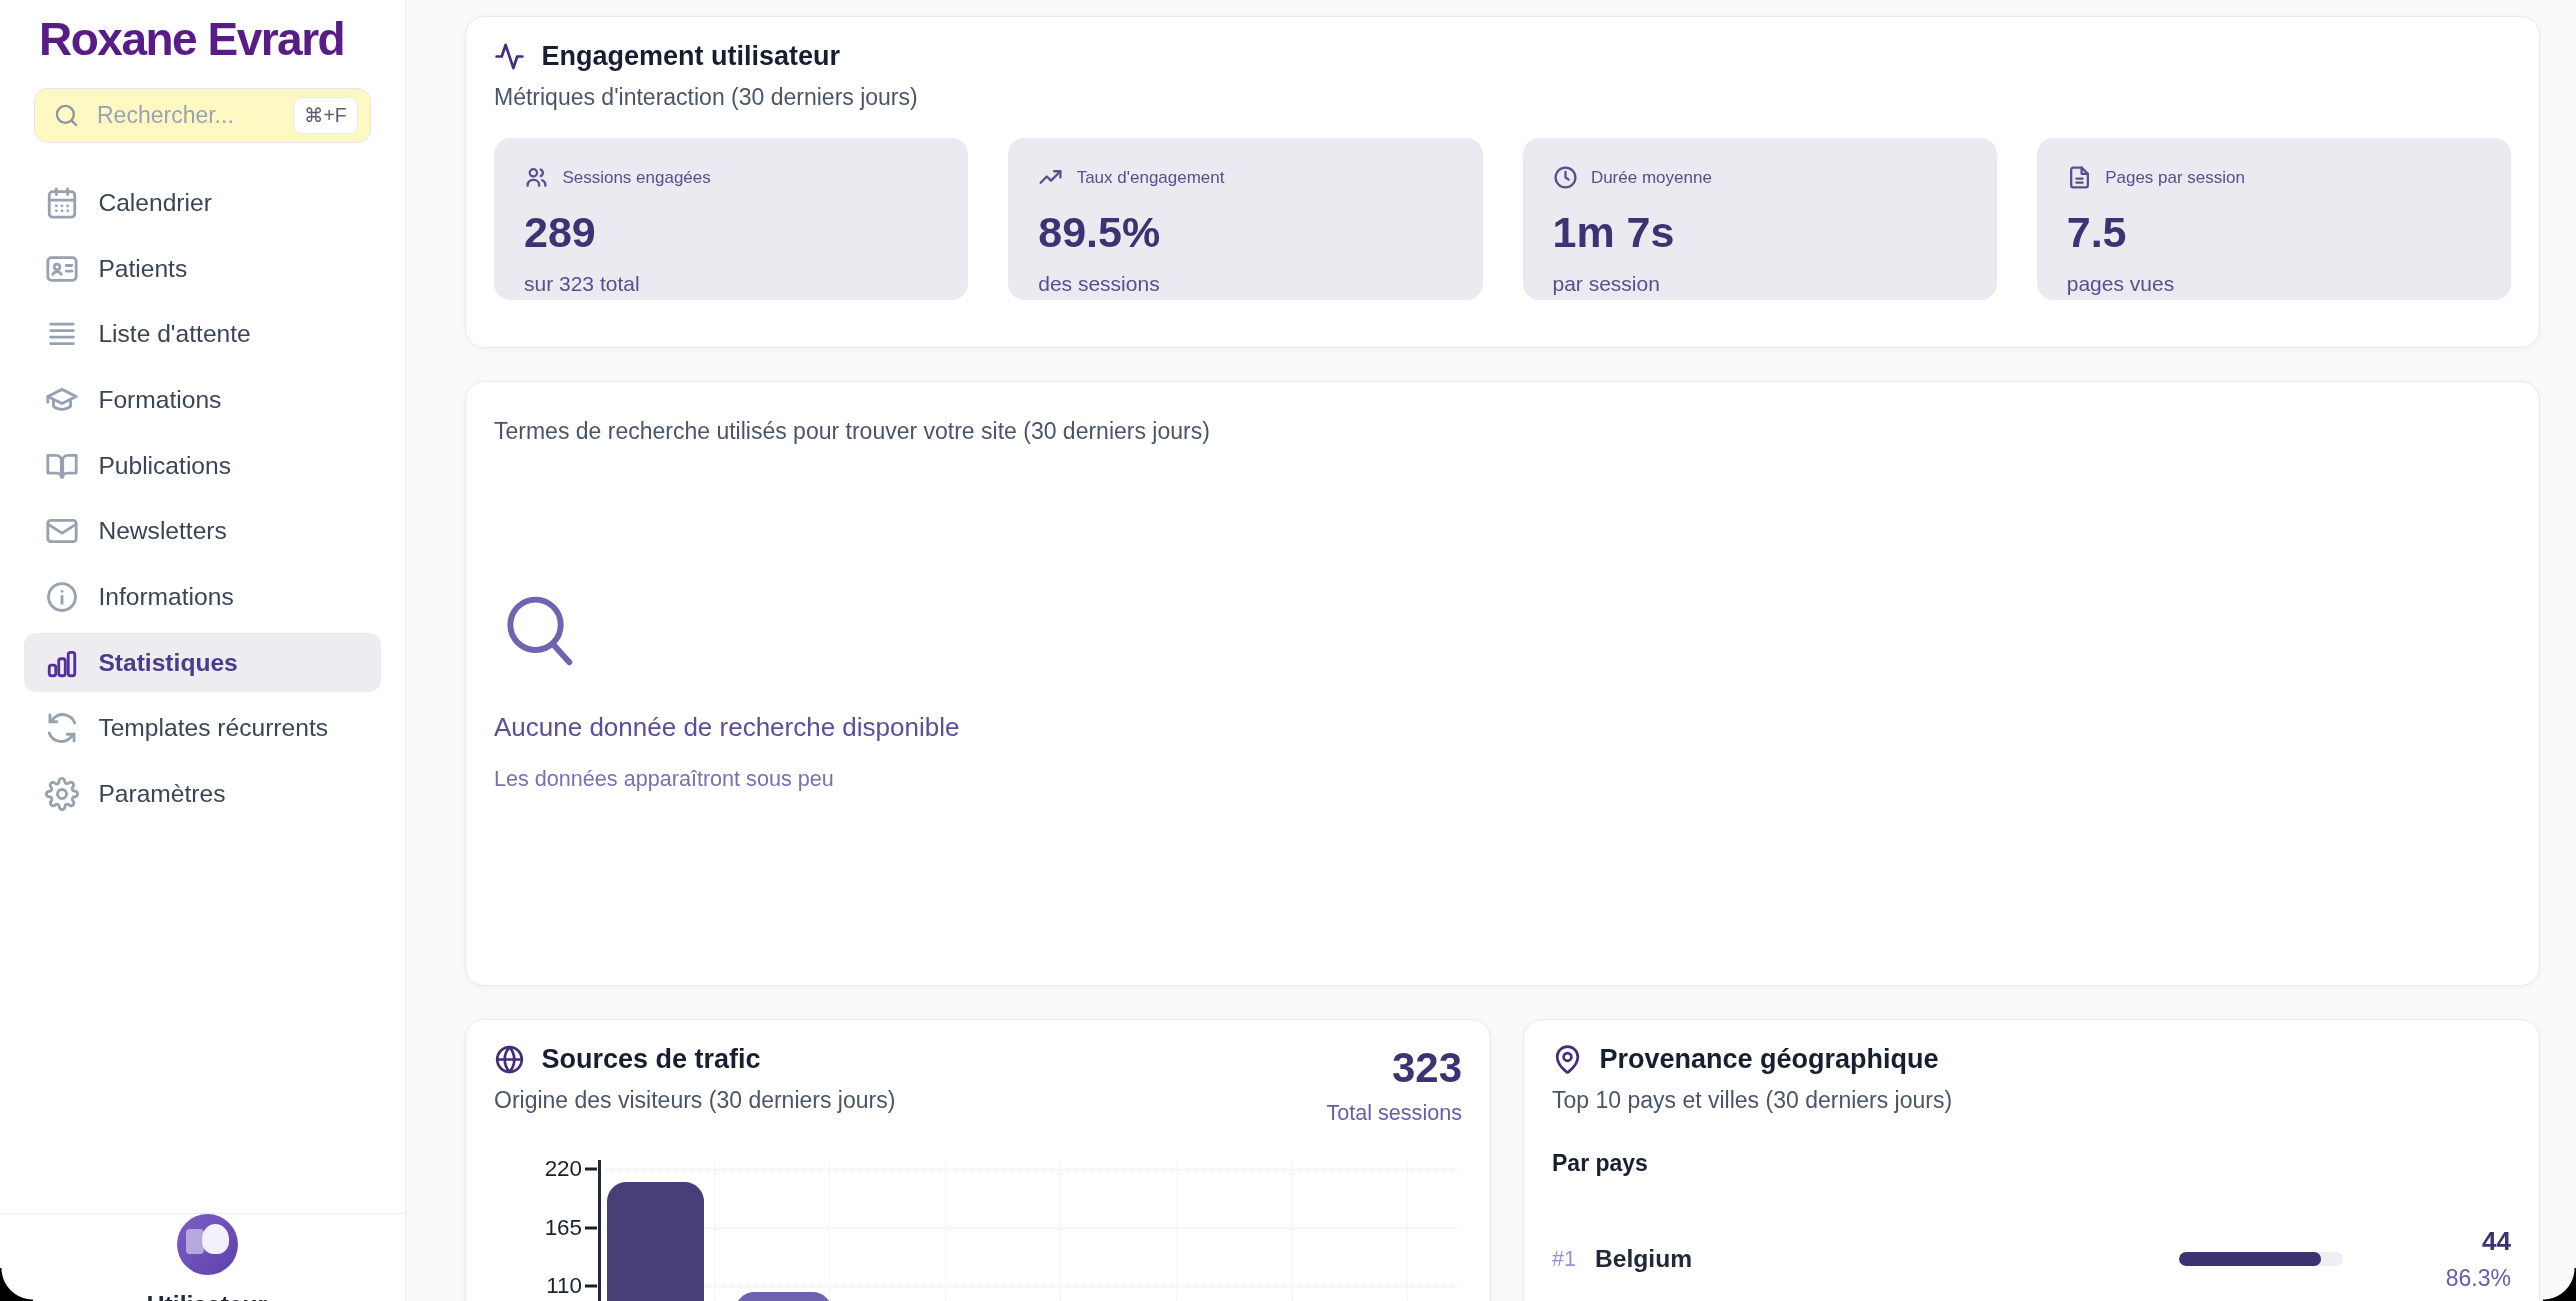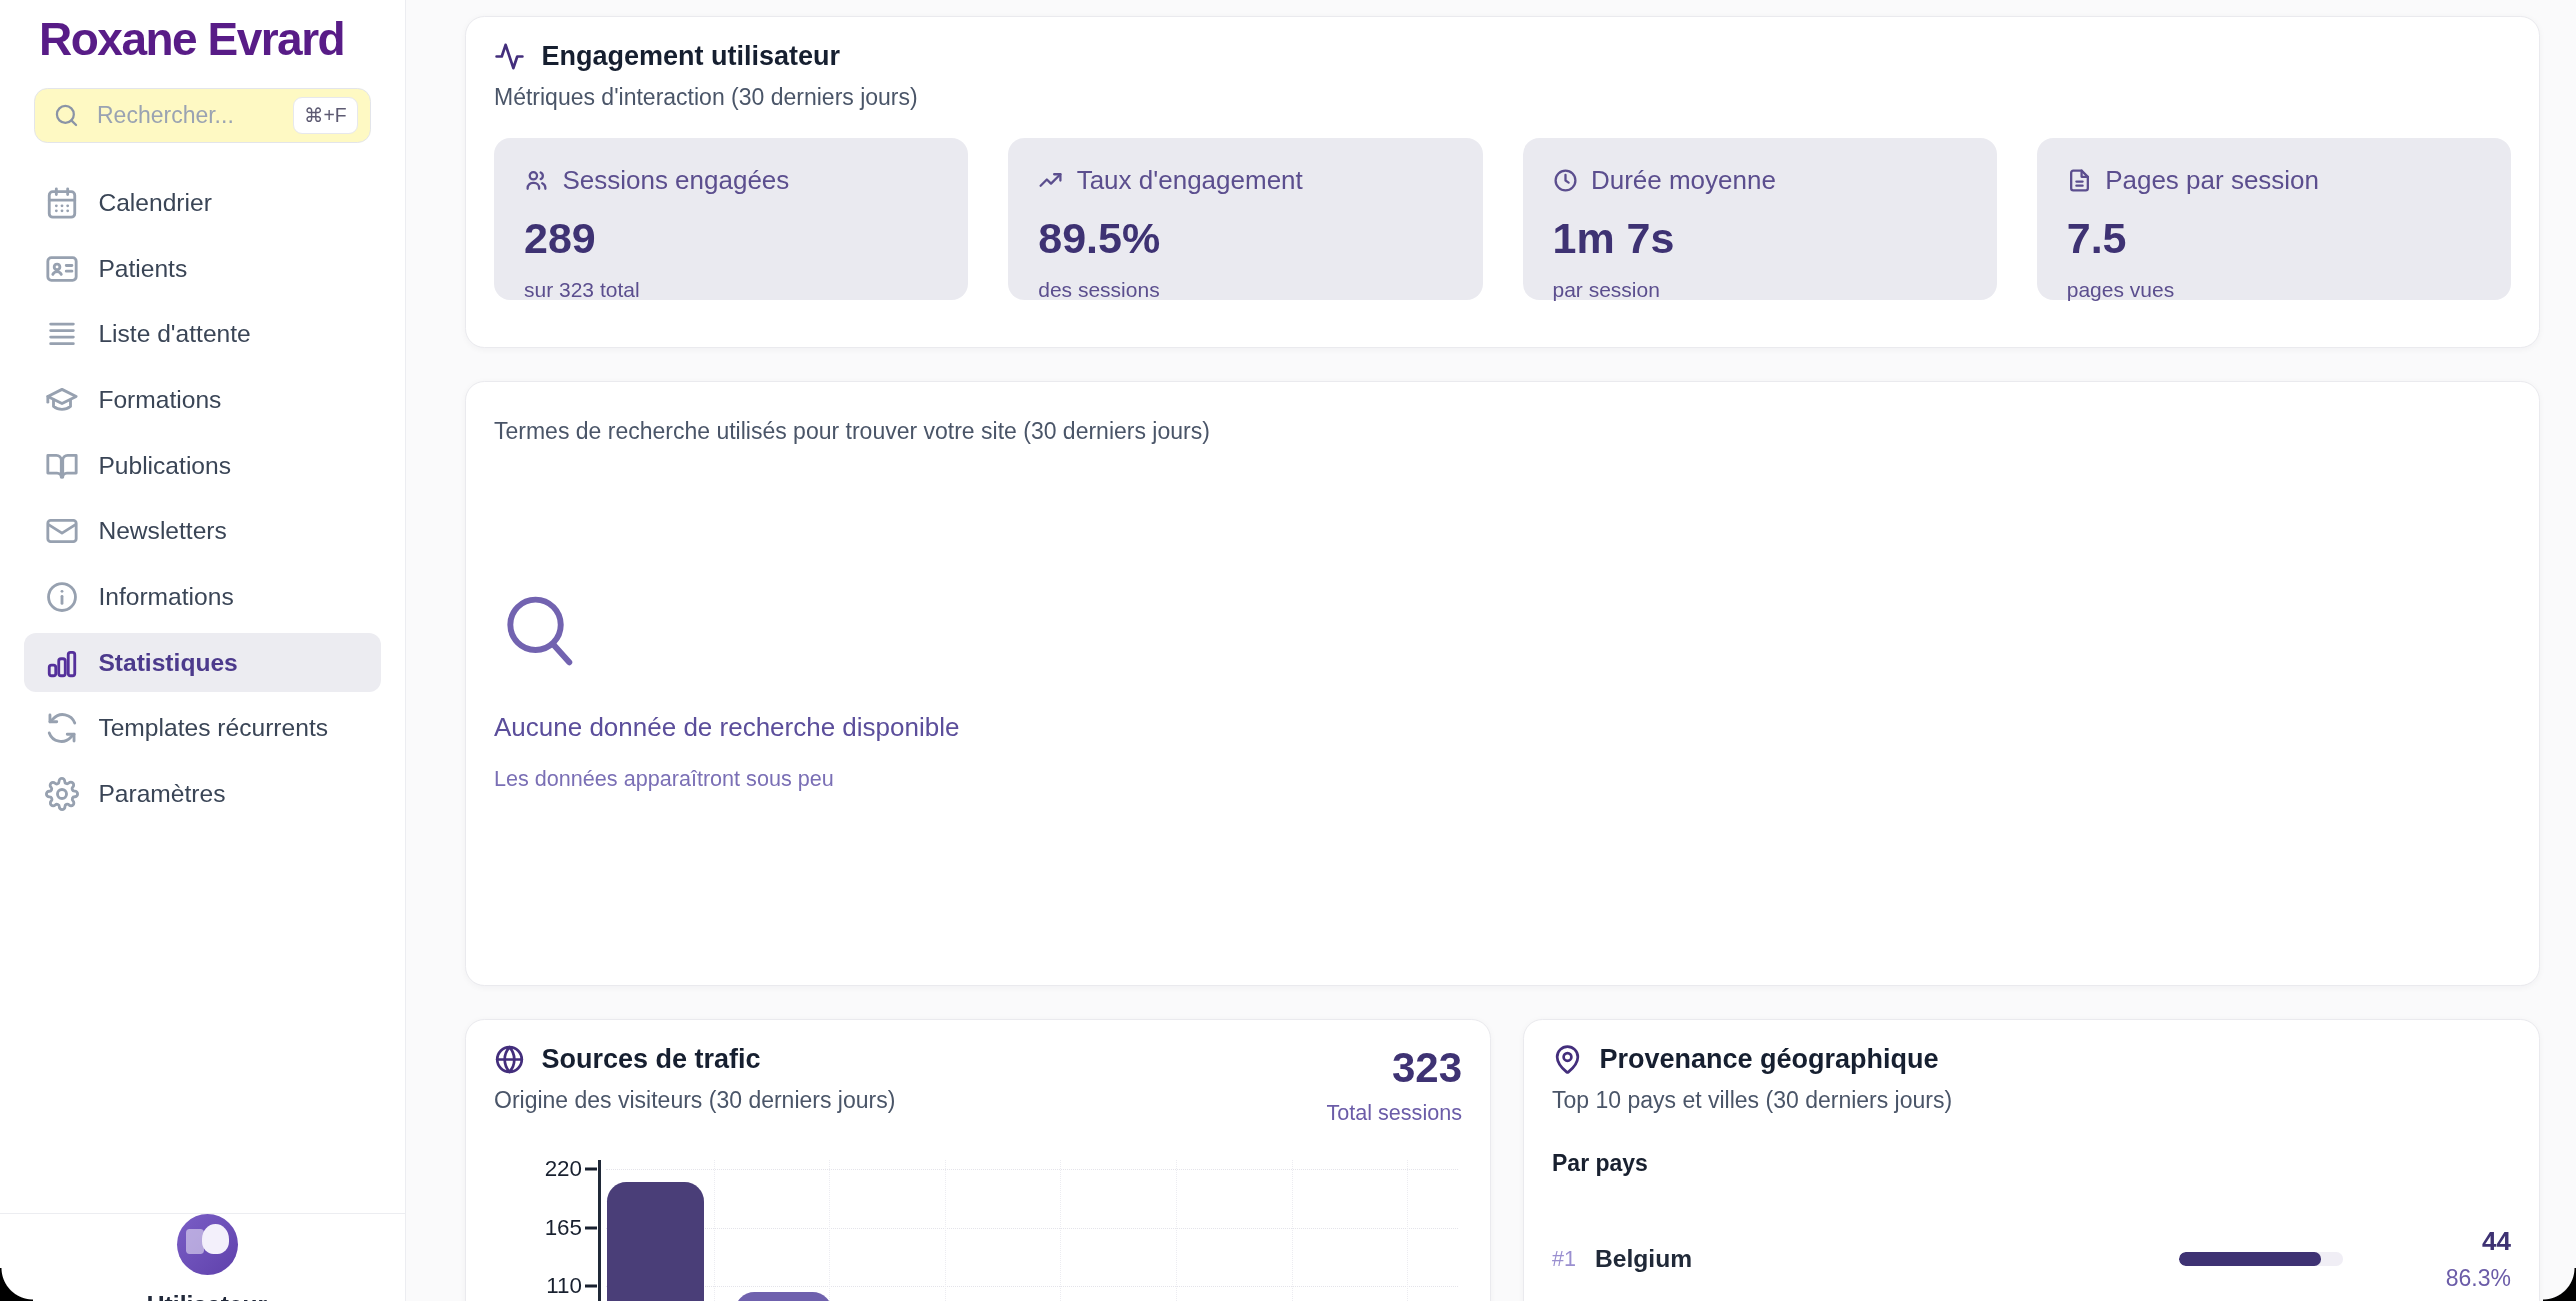--- a/index.html
+++ b/index.html
@@ -72,21 +72,21 @@
     box-shadow:0 1.5px 6px rgba(20,20,40,0.04);
   }
   .card-head{display:flex;align-items:center;gap:16.4px;}
   .card-head .ic{width:31px;height:31px;color:#432E7C;flex:0 0 auto;stroke-width:2.1;}
   .card-title{font-size:27px;font-weight:700;color:#161F30;}
   .card-sub{font-size:23px;color:#4A5568;margin-top:12px;}
 
   .card-engagement{margin:16.4px 36px 0 59px;height:332px;padding:24px 28px;}
   .metric-grid{display:grid;grid-template-columns:repeat(4,1fr);gap:40px;margin-top:27px;}
   .metric{background:#EAEAF0;border-radius:16.4px;padding:27px 30px;box-sizing:border-box;height:162px;}
-  .metric-label{display:flex;align-items:center;gap:13.4px;color:#5B4E8E;font-size:26px;}
+  .metric-label{display:flex;align-items:center;gap:13.4px;color:#5B4E8E;font-size:17px;}
   .metric-label .ic{width:25px;height:25px;stroke-width:2.2;}
   .metric-value{font-size:43px;font-weight:700;color:#3E3273;margin-top:18px;}
   .metric-sub{font-size:21px;color:#5B4E8E;margin-top:15px;}
 
   .card-google{margin:33px 36px 0 59px;height:605px;padding:24px 28px;position:relative;}
   .empty{display:flex;flex-direction:column;align-items:flex-start;margin-top:142px;}
   .empty .ic{width:89px;height:89px;color:#7263B0;stroke-width:1.6;}
   .empty-title{font-size:26px;color:#5B4E9B;margin-top:36px;}
   .empty-sub{font-size:21.6px;color:#7A6FB5;margin-top:22.4px;}
 

